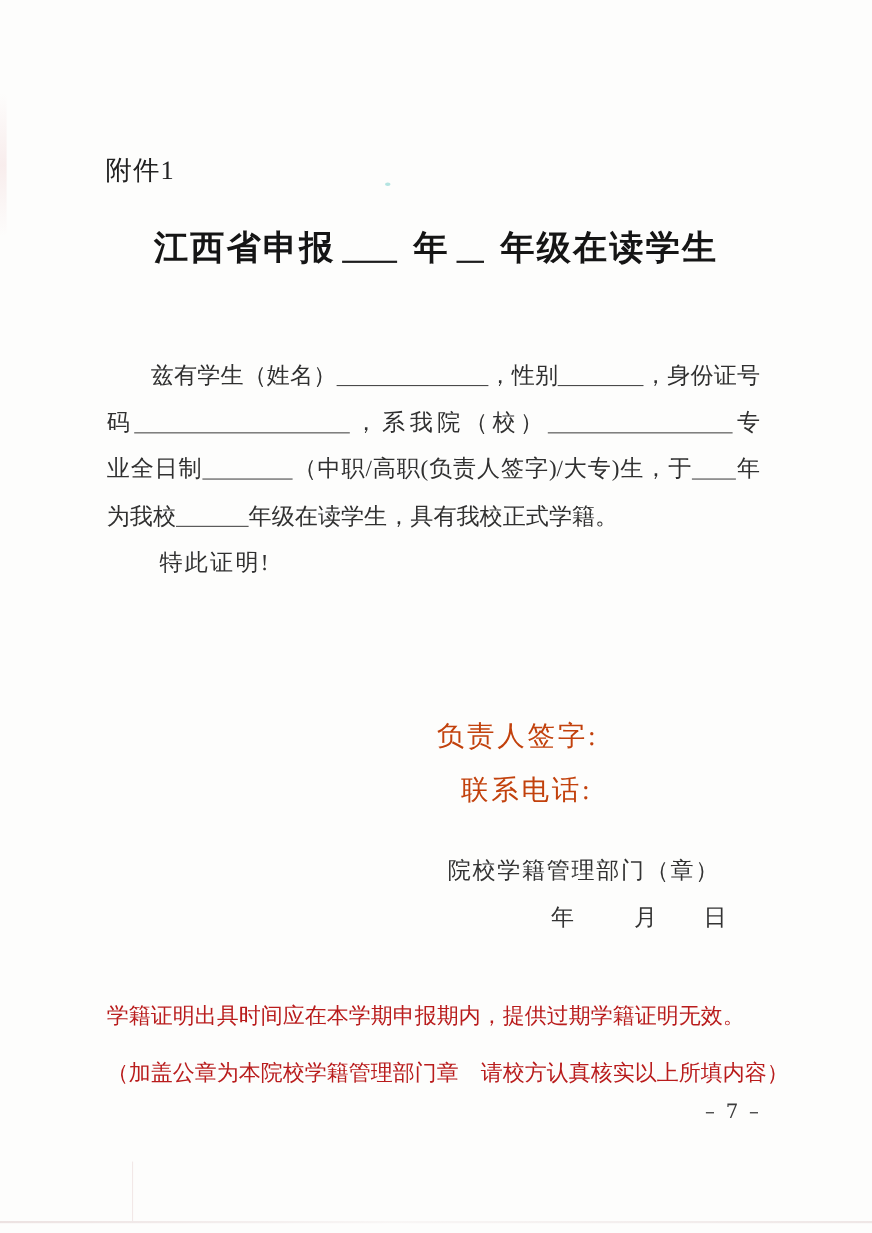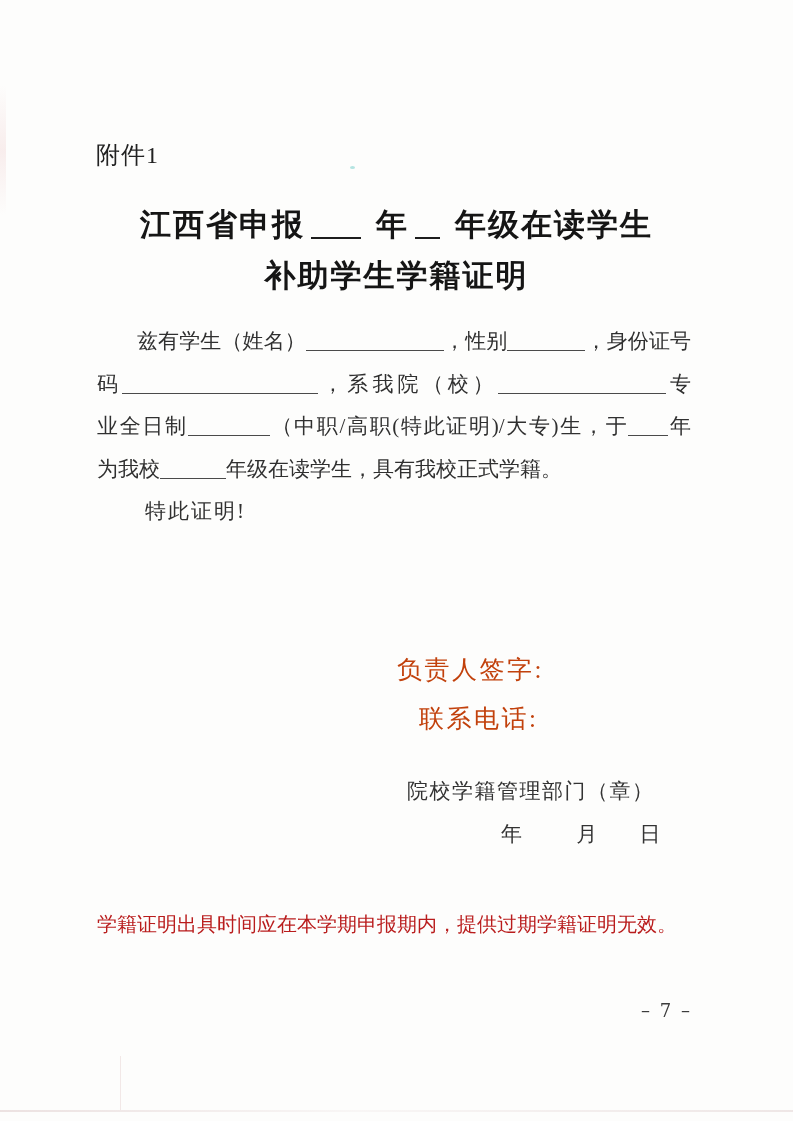--- a/index.html
+++ b/index.html
@@ -52,41 +52,41 @@
 
 <div class="abs smudge-left"></div>
 <div class="abs speck"></div>
 <div class="abs edge-bottom"></div>
 <div class="abs crease"></div>
 
 <div class="abs attach">附件1</div>
 
 <div class="abs title">
   <div class="title-line"><span>江西省申报</span><span class="blank" style="width: 50px;"></span><span>年</span><span class="blank" style="width: 25px;"></span><span>年级在读学生</span></div>
-  <div class="title-line">补助学生学籍证明</div>
 </div>
 
 <div class="abs body-par">
   <div class="line j ind"><span>兹有学生（姓名）</span><span class="blank" style="width: 138px;"></span><span>，性别</span><span class="blank" style="width: 78px;"></span><span>，身份证号</span></div>
   <div class="line j"><span>码</span><span class="blank" style="width: 196px;"></span><span>，系我院（校）</span><span class="blank" style="width: 168px;"></span><span>专</span></div>
-  <div class="line j"><span>业全日制</span><span class="blank" style="width: 82px;"></span><span>（中职/高职(特此证明)/大专)生，于</span><span class="blank" style="width: 40px;"></span><span>年</span></div>
+  <div class="line j"><span>业全日制</span><span class="blank" style="width: 82px;"></span><span>（中职/高职(负责人签字)/大专)生，于</span><span class="blank" style="width: 40px;"></span><span>年</span></div>
   <div class="line"><span>为我校</span><span class="blank" style="width: 66px;"></span><span>年级在读学生，具有我校正式学籍。</span></div>
   <div class="line closing">特此证明!</div>
 </div>
 
 <div class="abs sig">
   <div class="l1">负责人签字:</div>
   <div class="l2">联系电话:</div>
 </div>
 
 <div class="abs dept">院校学籍管理部门（章）</div>
 
 <div class="abs dateline">
   <span class="y">年</span>
   <span class="m">月</span>
   <span class="d">日</span>
 </div>
 
 <div class="abs notes">
   <div>学籍证明出具时间应在本学期申报期内，提供过期学籍证明无效。</div>
+  <div>（加盖公章为本院校学籍管理部门章　请校方认真核实以上所填内容）</div>
 </div>
 
 <div class="abs pagenum">– 7 –</div>
 
 </body></html>

